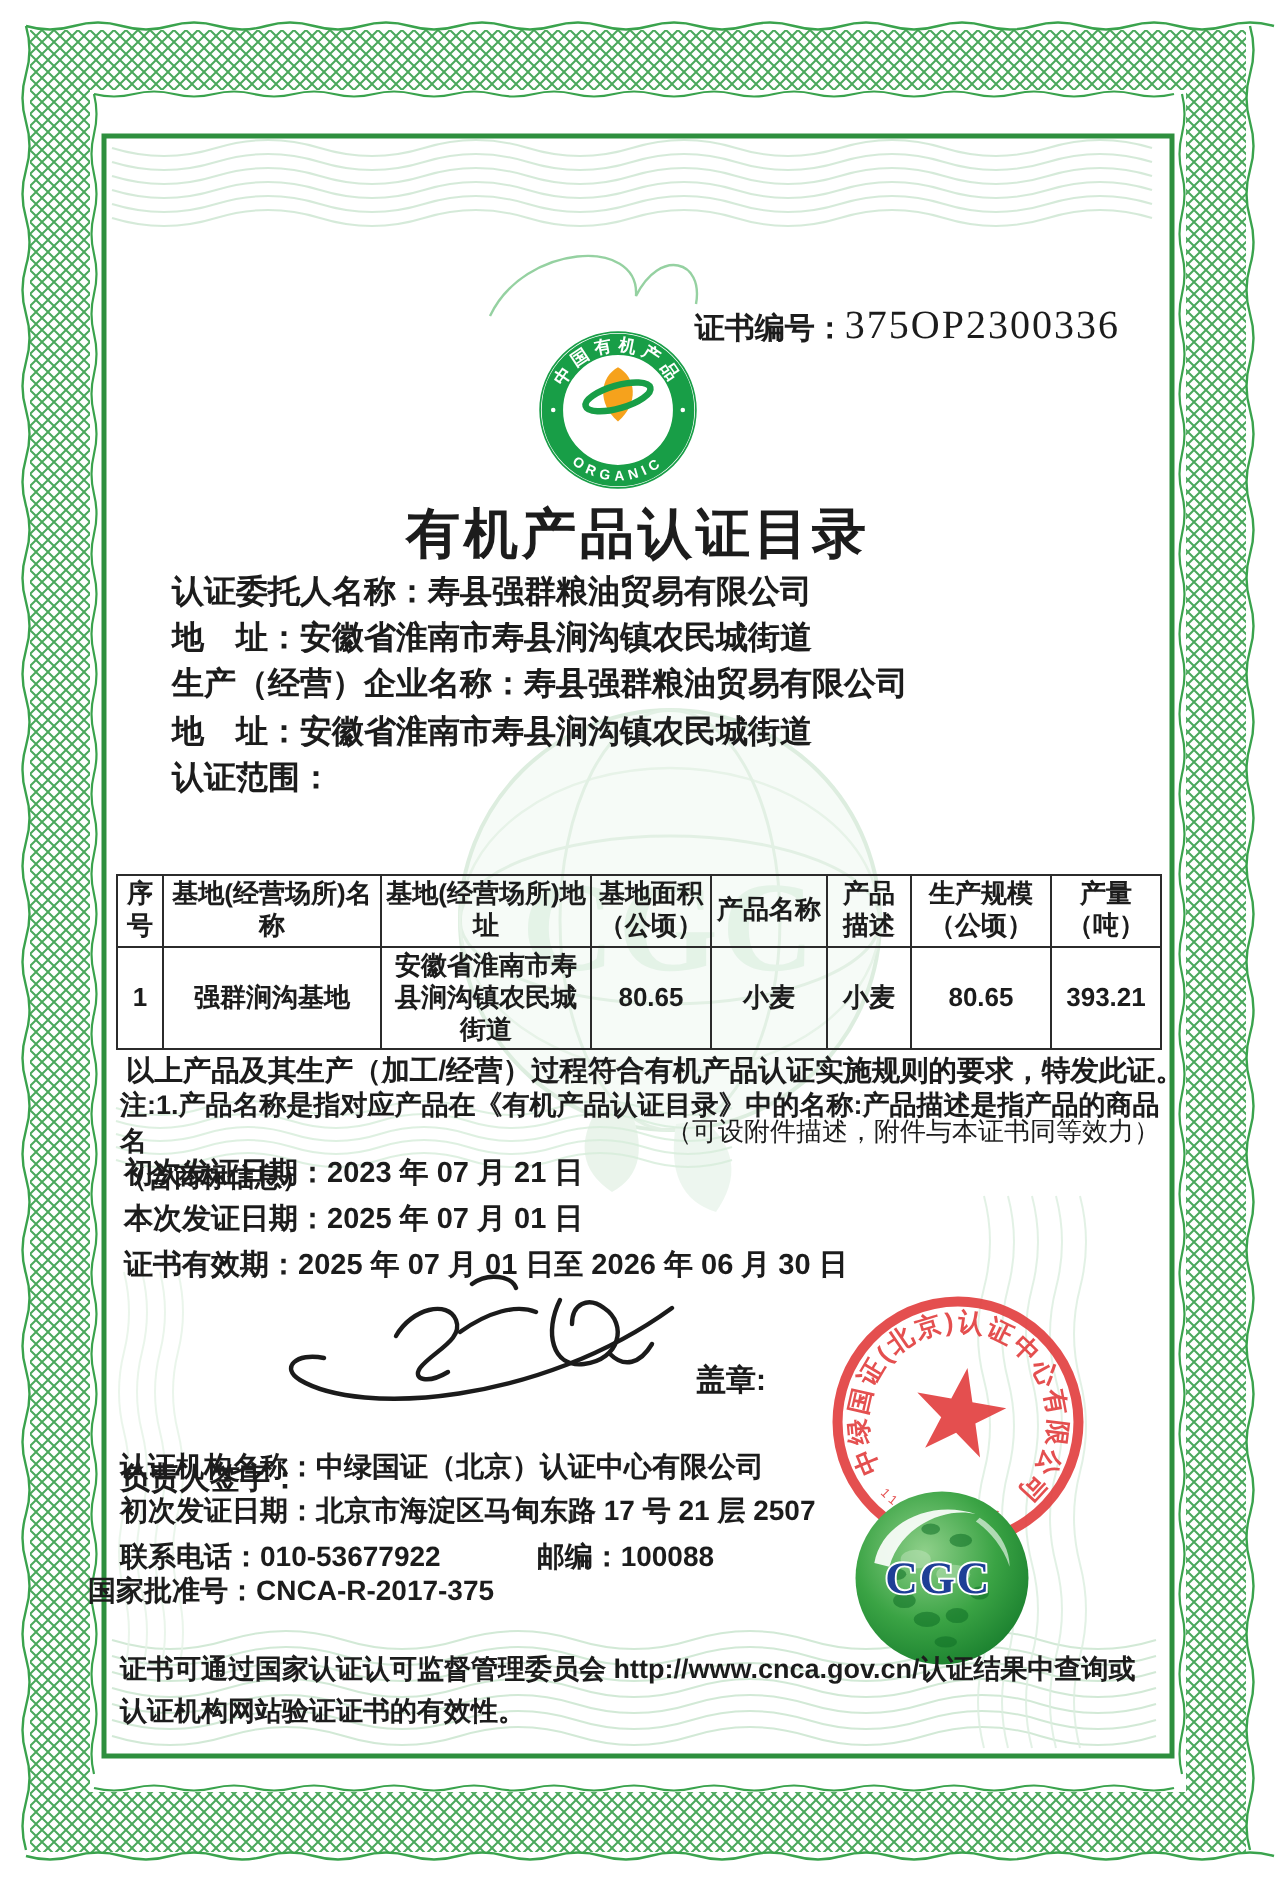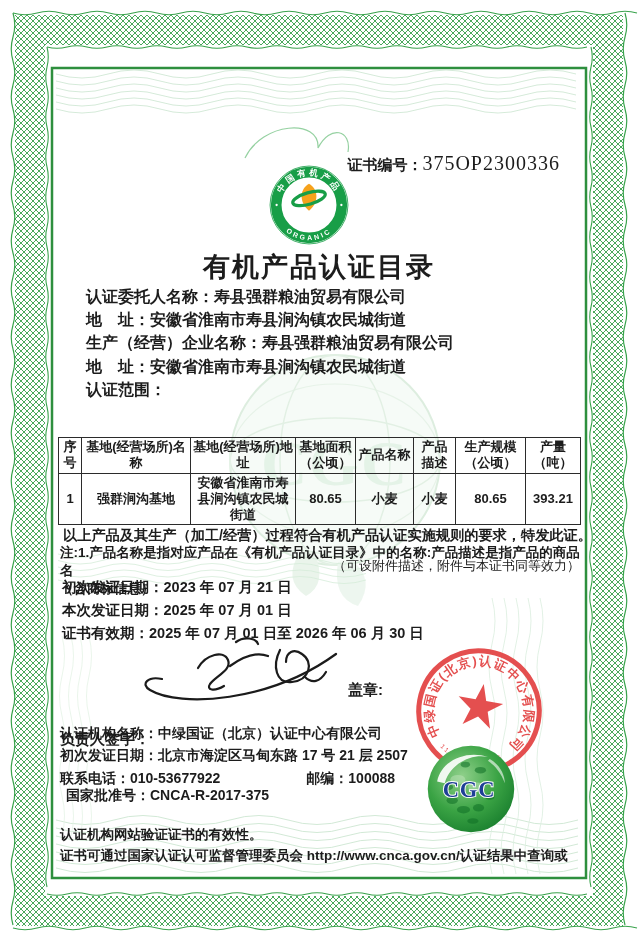--- a/index.html
+++ b/index.html
@@ -21,22 +21,22 @@
   table.scope th{font-weight:bold;height:31px;}
   table.scope td{font-weight:600;height:39px;}
   .attach-note{top:509px;right:58px;font-family:"Liberation Serif",serif;font-size:13px;font-weight:500;white-space:nowrap;margin-top:48px;}
   .declare{left:63px;top:526px;font-size:14.2px;font-weight:bold;white-space:nowrap;}
   .note{left:60px;top:544px;width:528px;font-size:13.5px;font-weight:bold;line-height:18px;}
   .dates{left:62px;top:576px;line-height:23px;font-size:14.5px;font-weight:bold;white-space:nowrap;}
   .sign-label{left:60px;top:690px;font-size:15px;font-weight:bold;margin-top:40px;}
   .stamp-label{left:348px;top:681px;font-size:15px;font-weight:bold;}
   .signature{left:140px;top:632px;}
   .org{left:60px;top:722px;line-height:22.3px;font-size:14px;font-weight:bold;white-space:nowrap;}
-  .postcode{margin-left:86px;}
-  .approval{left:66px;top:787px;font-size:14px;font-weight:bold;white-space:nowrap;}
+  .postcode{margin-left:48px;}
+  .approval{left:44px;top:787px;font-size:14px;font-weight:bold;white-space:nowrap;}
   .footer{left:60px;top:824px;width:528px;font-size:13.5px;font-weight:bold;line-height:21px;}
   .seal{left:406px;top:636px;opacity:.9;}
   .cgc{left:424px;top:742px;}
 </style>
 </head>
 <body>
 
 <div class="page">
 
   <svg id="decor" class="decor" width="638" height="941" viewBox="0 0 638 941">
@@ -242,17 +242,17 @@
     <div><span>认证机构名称：</span><span>中绿国证（北京）认证中心有限公司</span></div>
     <div><span>初次发证日期：</span><span>北京市海淀区马甸东路 17 号 21 层 2507</span></div>
     <div><span>联系电话：</span><span>010-53677922</span><span class="postcode">邮编：</span><span>100088</span></div>
   </div>
 
   <div class="abs approval">
     <span>国家批准号：</span><span>CNCA-R-2017-375</span>
   </div>
 
   <div class="abs footer">
+    <div>证书可通过国家认证认可监督管理委员会 http://www.cnca.gov.cn/认证结果中查询或</div>
     <div>认证机构网站验证证书的有效性。</div>
-    <div>证书可通过国家认证认可监督管理委员会 http://www.cnca.gov.cn/认证结果中查询或</div>
   </div>
 
 </div>
 
 </body></html>

